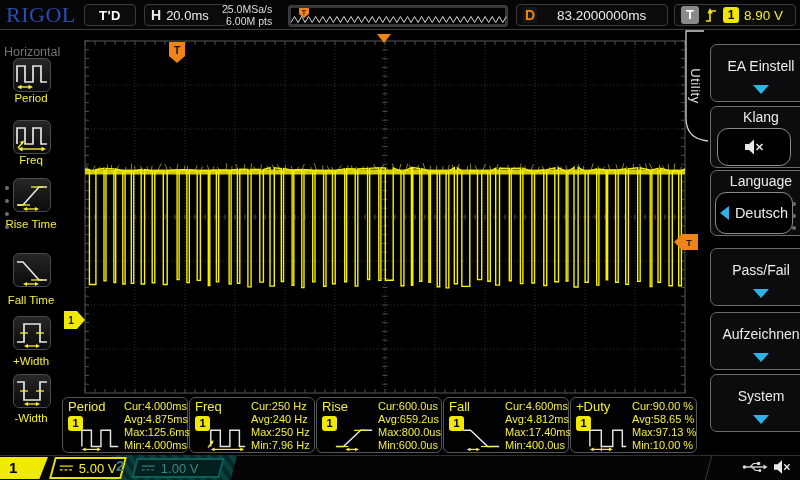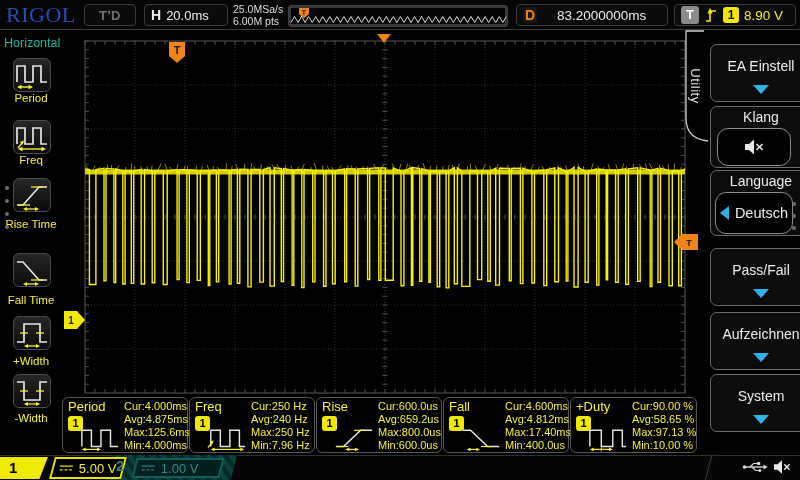--- a/index.html
+++ b/index.html
@@ -4,36 +4,36 @@
 <style>
   html,body{margin:0;padding:0;background:#000;}
   #screen{position:relative;width:800px;height:480px;background:#000;overflow:hidden;
           font-family:"Liberation Sans",sans-serif;-webkit-font-smoothing:antialiased;}
 
   
   #topbar{position:absolute;left:0;top:0;width:800px;height:30px;background:#060606;border-bottom:1px solid #3c3c3c;box-sizing:border-box;}
   #logo{position:absolute;left:6px;top:2px;font-family:"Liberation Serif",serif;font-weight:normal;font-size:22px;color:#2a4cb0;letter-spacing:.5px;}
   .tbox{position:absolute;top:4px;height:22px;background:#0b0b0b;border:1px solid #3a3a3a;border-radius:4px;
         display:flex;align-items:center;gap:5px;padding:0 6px;box-sizing:border-box;}
-  #td-box{left:84px;width:52px;justify-content:center;color:#737373;font-weight:bold;font-size:13px;letter-spacing:.5px;}
+  #td-box{left:84px;width:52px;justify-content:center;color:#ffffff;font-weight:bold;font-size:13px;letter-spacing:.5px;}
   #h-box{left:144px;width:84px;color:#ececec;font-size:13px;}
   #h-box .hletter{font-weight:bold;font-size:14px;}
-  #samp{position:absolute;left:233px;top:3px;color:#dcdcdc;font-size:10.5px;line-height:12px;white-space:nowrap;}
+  #samp{position:absolute;left:222px;top:3px;color:#dcdcdc;font-size:10.5px;line-height:12px;white-space:nowrap;text-align:right;}
   #preview{position:absolute;left:288px;top:5px;width:220px;height:22px;border:1px solid #3f3f3f;border-radius:3px;background:#040404;box-sizing:border-box;}
   #d-box{left:516px;width:152px;color:#ececec;font-size:13.5px;}
   #d-box .dletter{color:#f08418;font-weight:bold;font-size:14px;background:#161616;border-radius:2px;padding:0 2px;}
   #d-box .dval{flex:1;text-align:center;}
   #t-box{left:674px;width:122px;}
   #t-box .tletter{width:18px;height:18px;background:#8a8a8a;border-radius:3px;color:#fff;font-weight:bold;font-size:13px;text-align:center;line-height:18px;}
   .chbadge{width:16px;height:16px;background:#f0e800;border-radius:3px;color:#000;font-weight:bold;font-size:12px;text-align:center;line-height:16px;}
   #t-box .tlevel{color:#f5ee2e;font-size:13.5px;}
 
   
   #leftmenu{position:absolute;left:0;top:30px;width:62px;height:425px;background:#000;}
-  #leftmenu-title{position:absolute;left:4px;top:6px;color:#14b8a6;font-size:12.5px;}
+  #leftmenu-title{position:absolute;left:4px;top:15px;color:#737373;font-size:12.5px;}
   .lbtn{position:absolute;left:13px;width:36px;height:32px;border:1px solid #4b4b4b;border-radius:6px;
         background:linear-gradient(#262626,#0b0b0b);display:flex;align-items:center;justify-content:center;}
   .llabel{position:absolute;left:0;width:62px;text-align:center;color:#f5f032;font-size:11.5px;white-space:nowrap;}
   .scrolldot{position:absolute;width:4px;height:4px;border-radius:50%;background:#6e6e6e;}
 
   
   #plot{position:absolute;left:62px;top:30px;width:643px;height:367px;}
 
   
   #utility-label{position:absolute;left:665px;top:78px;width:60px;height:16px;transform:rotate(90deg);

